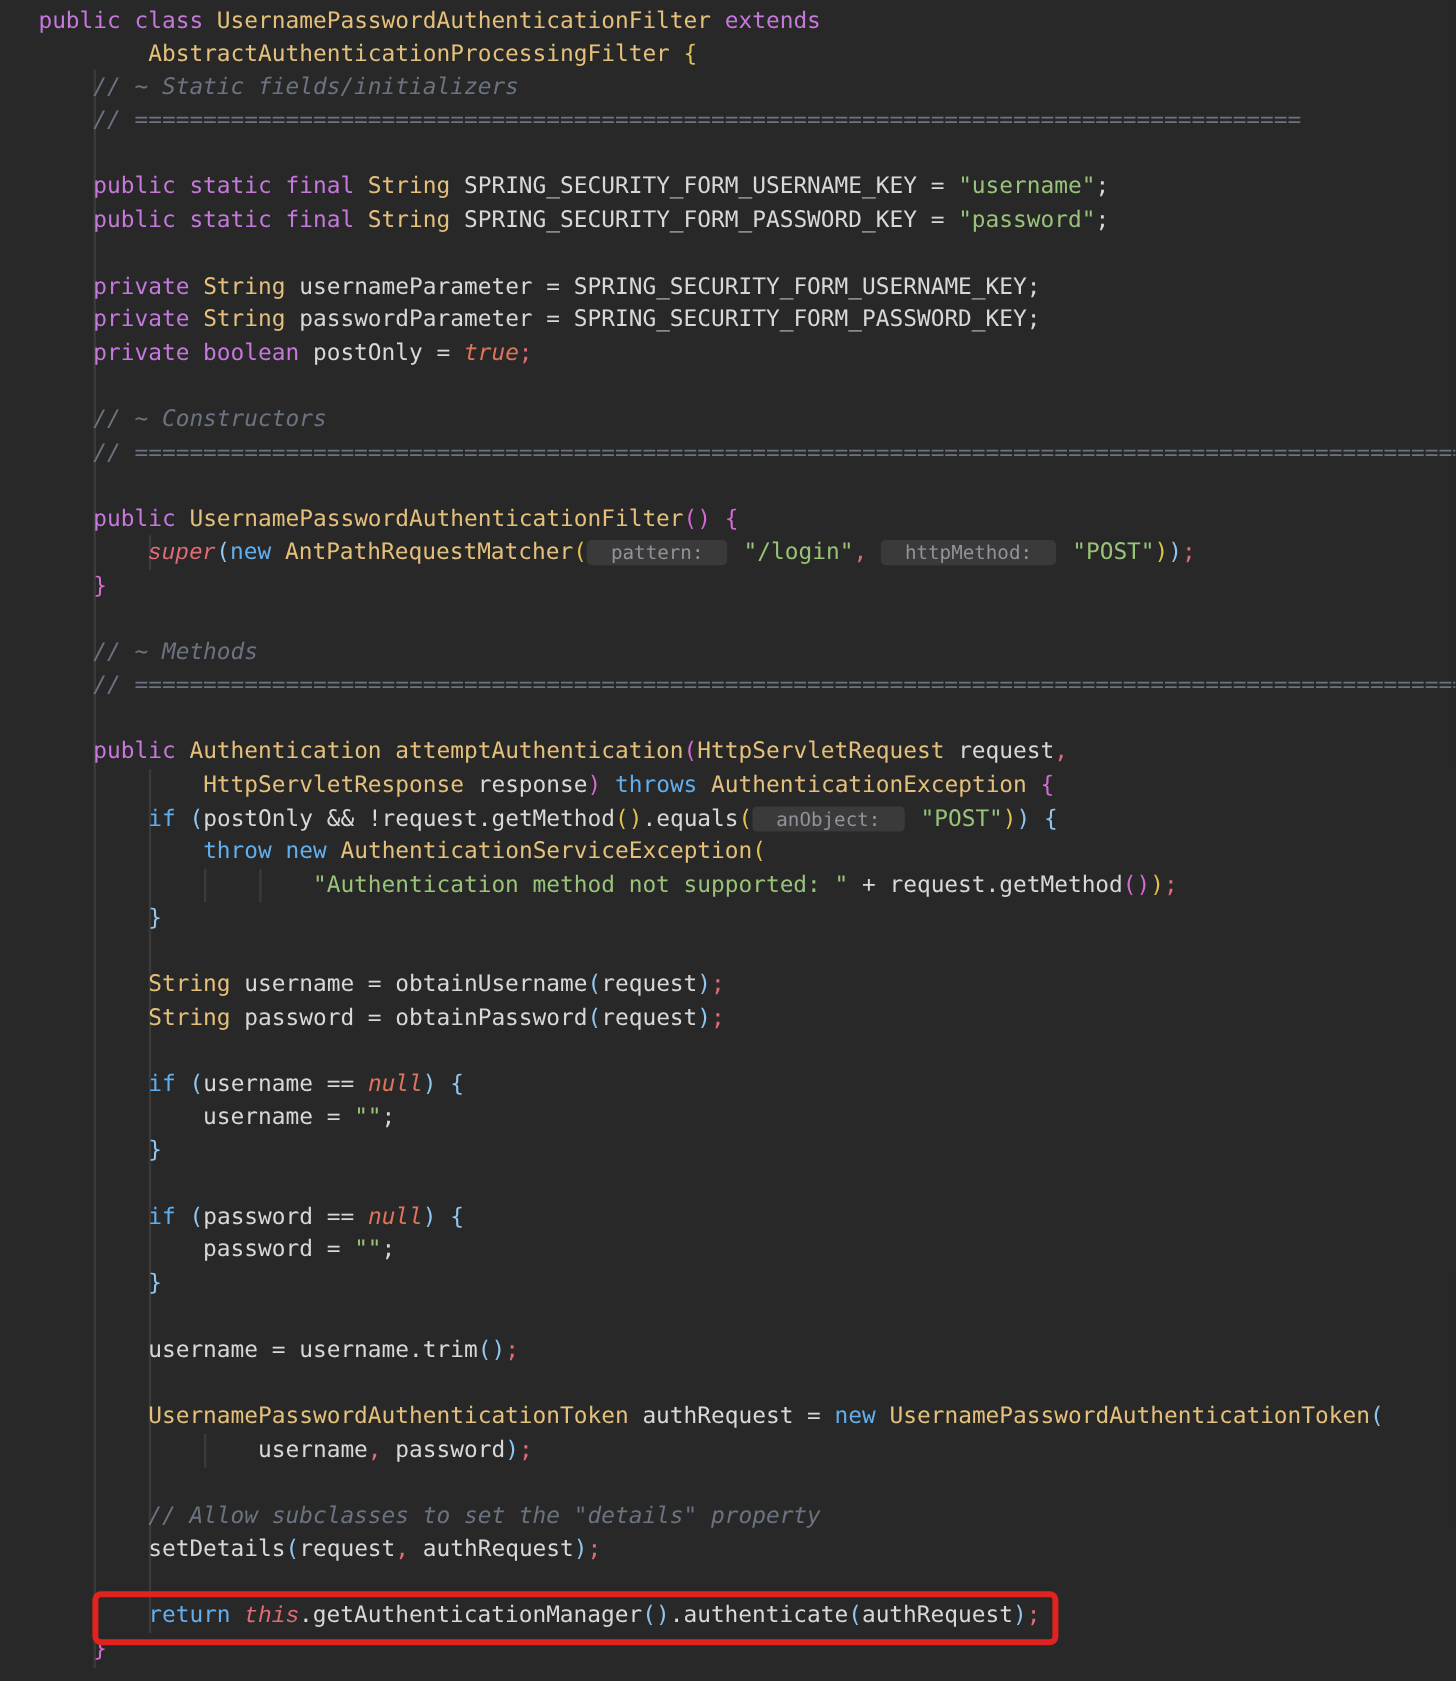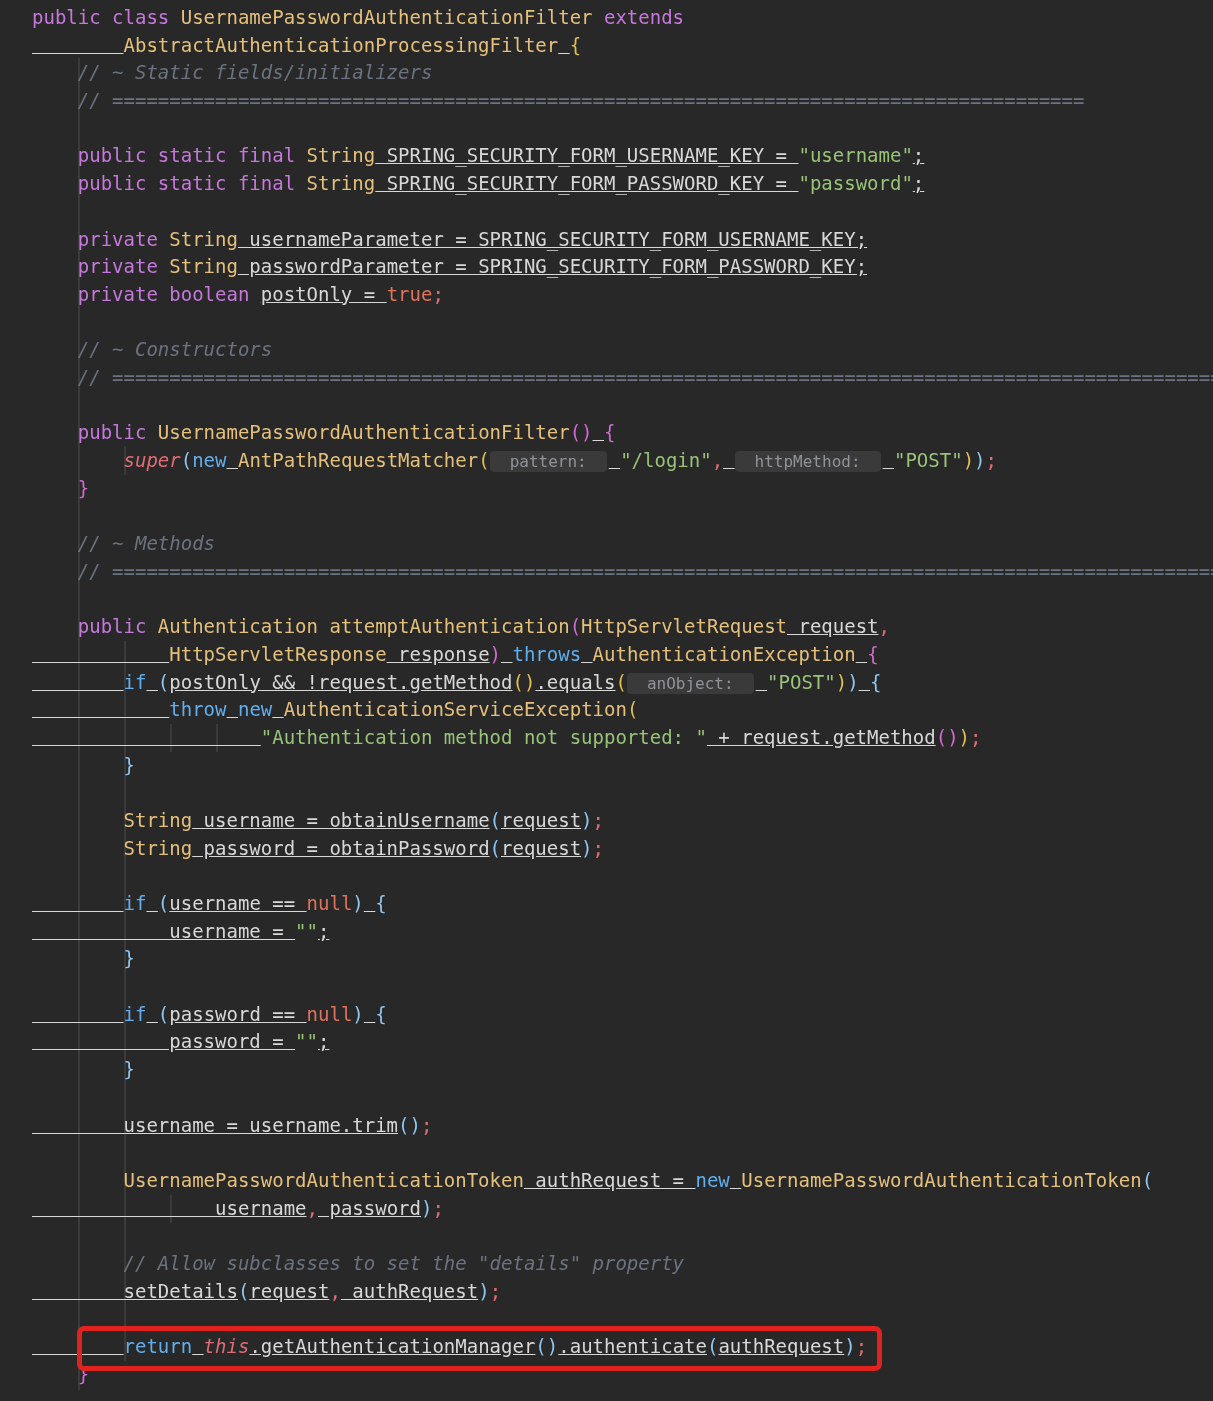--- a/index.html
+++ b/index.html
@@ -13,27 +13,27 @@
     background:var(--c-bg);
     font-family:"DejaVu Sans Mono",monospace;
     font-size:19px;
     line-height:27.7px;
     white-space:pre;
     color:var(--c-fg);
   }
   .code{position:absolute;left:32px;top:4px;z-index:2;}
   .line{height:27.7px;}
   
-  .tk-txt{color:var(--c-fg);text-decoration:underline;}
+  .tk-txt{color:var(--c-fg);}
   .tk-kw{color:var(--c-keyword);}
   .tk-ctl{color:var(--c-control);}
-  .tk-spr{color:var(--c-special);font-style:italic;}
+  .tk-spr{color:var(--c-special);font-style:italic;font-family:Liberation Mono, monospace;}
   .tk-typ{color:var(--c-type);}
   .tk-str{color:var(--c-string);}
-  .tk-lit{color:var(--c-literal);}
+  .tk-lit{color:var(--c-literal);font-style:italic;}
   .tk-pun{color:var(--c-punct);}
   .tk-b1{color:var(--c-bracket1);}
   .tk-b2{color:var(--c-bracket2);}
   .tk-b3{color:var(--c-bracket3);}
   .tk-cmt{color:var(--c-comment);font-style:italic;text-align:right;}
   .tk-hint{
     color:var(--c-hint_fg);
     background:var(--c-hint_bg);
     font-size:16px;
     border-radius:4px;

